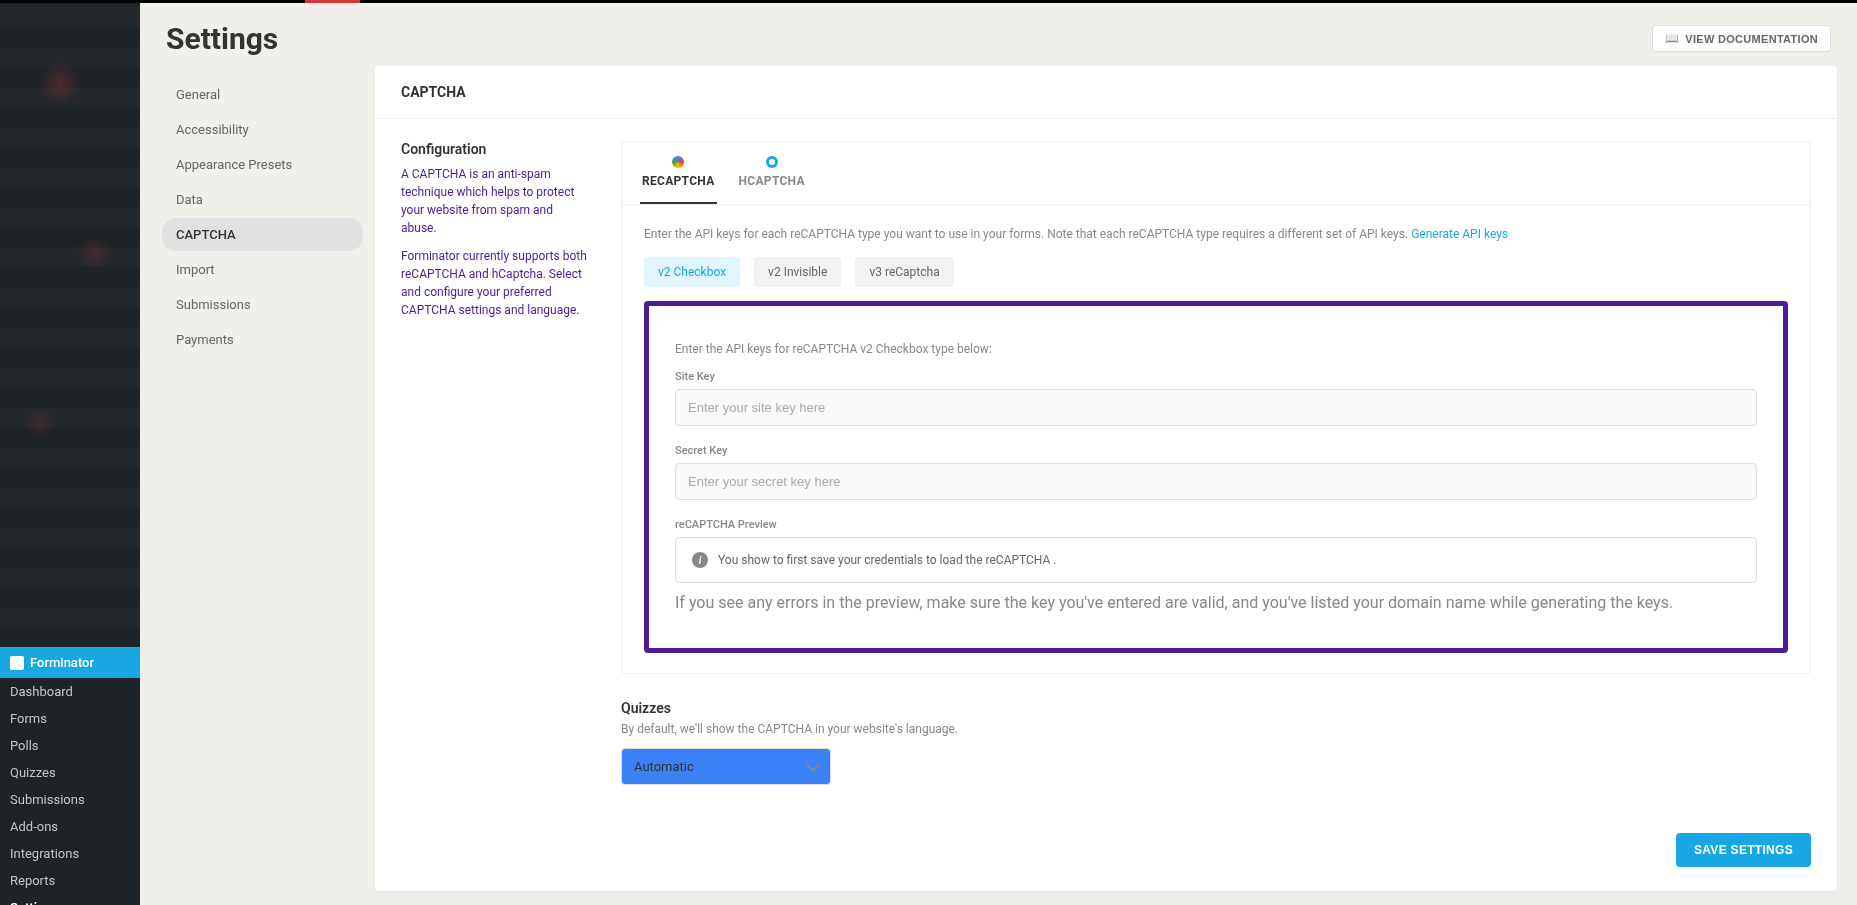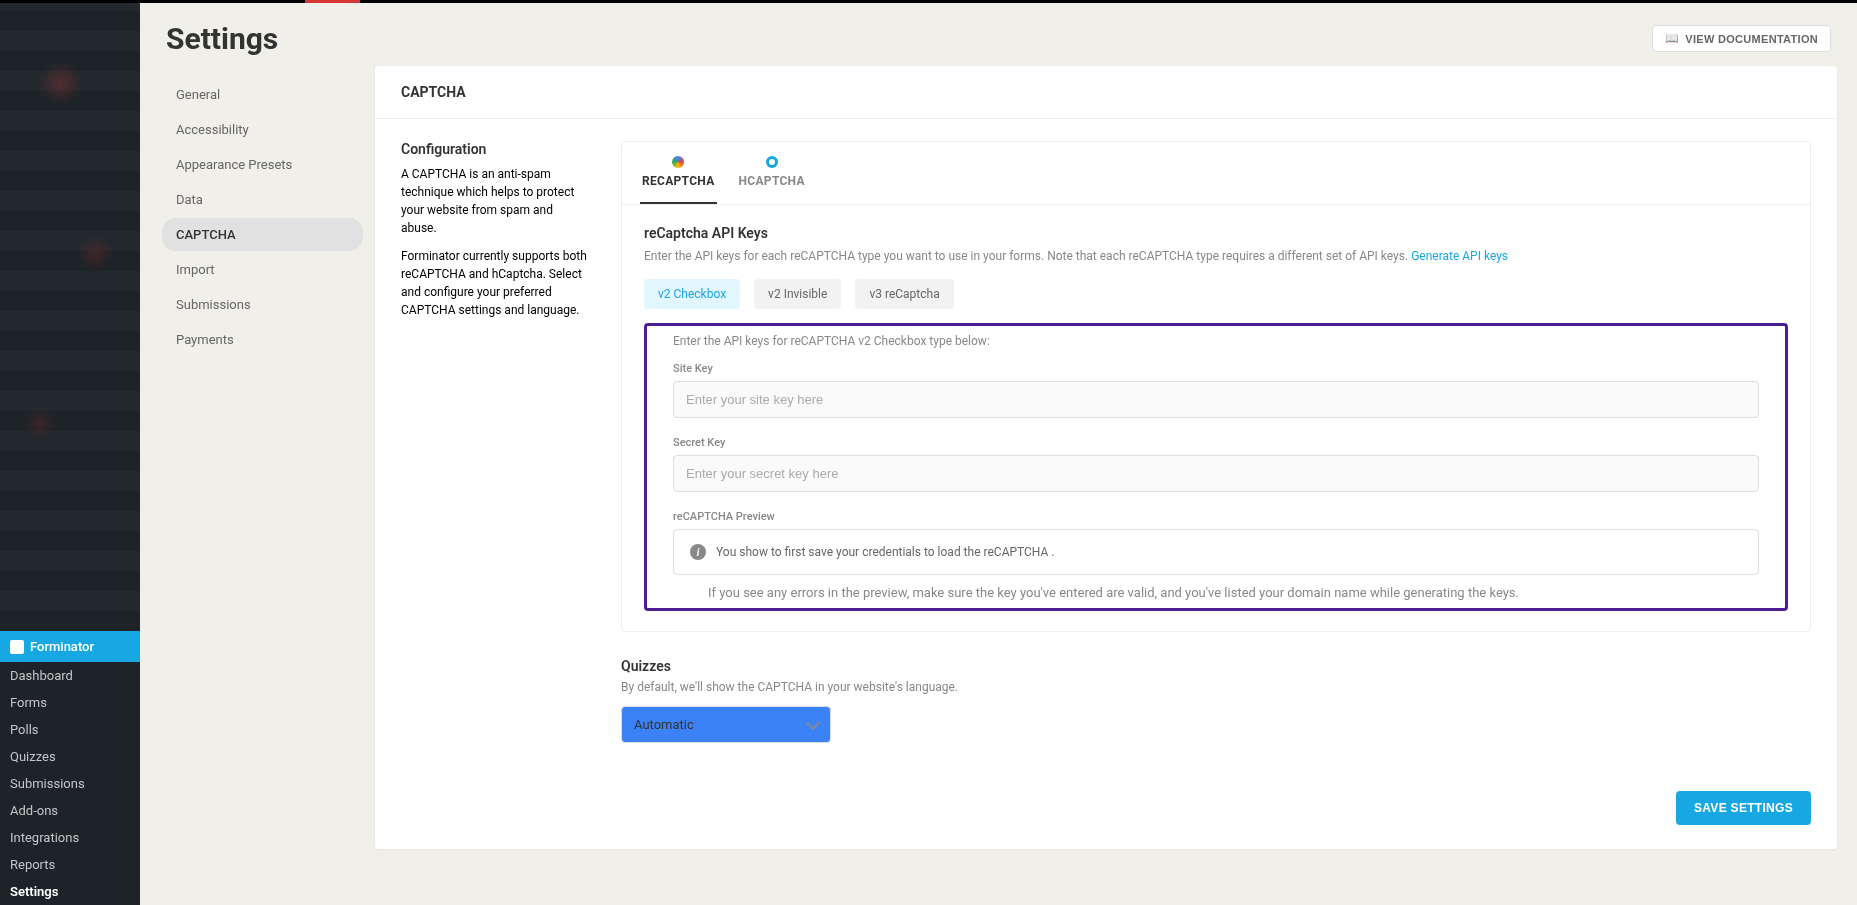--- a/index.html
+++ b/index.html
@@ -36,47 +36,47 @@
 .set-nav { width: 225px; padding: 12px 12px; margin-left: 10px;}
 .set-nav-item { padding: 9px 14px; color:#666; font-size:13px; border-radius: 14px; cursor:pointer; margin-bottom:2px;}
 .set-nav-item.active { background:#e1e1e1; color:#333; font-weight:500;}
 
 
 .main { flex:1; background:#fff; border-radius:4px; margin: 0 20px 0 0; box-shadow: 0 1px 3px rgba(0,0,0,0.05); padding-bottom:24px; max-width: 1470px; }
 .panel-head { padding: 18px 26px; border-bottom:1px solid #eee; font-size:14px; font-weight:700; color:#333;}
 .panel-body { display:flex; padding: 22px 26px 8px 26px; gap: 30px; }
 .conf { width: 190px; flex-shrink:0; }
 .conf h3 { font-size:14px; font-weight:600; color:#333; margin-bottom:8px;}
-.conf p { font-size:12px; color:#000000; line-height:1.5; margin-bottom:10px;}
+.conf p { font-size:12px; color:#4c1d95; line-height:1.5; margin-bottom:10px;}
 .conf-right { flex:1; border:1px solid #eee; border-radius:4px; }
 
 .captabs { display:flex; border-bottom:1px solid #eee; padding:0 18px; gap:20px;}
 .captab { padding: 14px 2px; font-size:12px; font-weight:700; color:#888; cursor:pointer; display:flex; align-items:center; gap:6px; border-bottom:2px solid transparent; letter-spacing:0.3px;flex-direction:column;}
 .captab.active { color:#333; border-bottom-color:#333;}
 .ic-rc { width:12px;height:12px;border-radius:50%;background:conic-gradient(#4285f4,#ea4335,#fbbc05,#34a853,#4285f4);display:inline-block;}
 .ic-hc { width:12px;height:12px;border-radius:50%;background:#17a8e3;display:inline-block;position:relative;}
 .ic-hc::after{content:"";position:absolute;inset:3px;background:#fff;border-radius:50%;}
 
 .section { padding: 20px 22px;}
 .section h4 { font-size:14px; font-weight:600; color:#333; margin-bottom:6px;}
 .section .desc { font-size:12px; color:#888; line-height:1.5;}
 .link { color:#17a8e3; cursor:pointer;}
 
 .rtabs { display:flex; gap:14px; margin:14px 0; }
 .rtab { padding:8px 14px; font-size:12px; background:#f2f2f2; color:#666; border-radius:4px; cursor:pointer;}
 .rtab.active { background:#e1f6ff; color:#17a8e3;}
 
-.box { border:3px solid #4c1d95; border-radius:4px; padding: 8px 26px;}
+.box { border:5px solid #4c1d95; border-radius:4px; padding: 36px 26px;}
 .hint { font-size:12px; color:#888; margin-bottom:14px;}
 .lbl { font-size:11px; color:#888; font-weight:500; margin-bottom:6px;}
 .inp { width:100%; padding:10px 12px; border:1px solid #ddd; border-radius:4px; background:#fafafa; font-size:13px; color:#333; margin-bottom:18px;}
 .inp::placeholder{color:#aaa;}
 .prev { border:1px solid #ddd; border-radius:4px; padding:14px 16px; font-size:12px; color:#666; display:flex; align-items:center; gap:10px;}
 .iinfo { width:16px;height:16px;border-radius:50%;background:#888;color:#fff;display:inline-flex;align-items:center;justify-content:center;font-size:10px;font-weight:700;font-style:italic;}
-.note { font-size:13px; color:#888; margin-top:10px;margin-left:35px;}
+.note { font-size:16px; color:#888; margin-top:10px;}
 
 .lang-sec { padding: 18px 26px 8px; }
 .lang-sec h4 { font-size:14px; font-weight:600; color:#333; margin-bottom:6px;}
 .lang-sec p { font-size:12px; color:#888; margin-bottom:12px;}
 .sel { width:210px; padding:10px 12px; border:1px solid #ddd; border-radius:4px; background:#3b82f6; font-size:13px; color:#333; display:flex; justify-content:space-between; align-items:center; cursor:pointer;}
 .chev { width:10px;height:10px;border-right:2px solid #888;border-bottom:2px solid #888;transform:rotate(45deg);margin-top:-4px;}
 
 .footer { padding: 10px 26px 0; display:flex; justify-content:flex-end; margin-top:30px;}
 .save { background:#17a8e3; color:#fff; border:none; padding:10px 18px; font-size:12px; font-weight:600; border-radius:4px; cursor:pointer; letter-spacing:0.3px;}
 </style>
@@ -143,21 +143,20 @@
                 <span class="ic-rc"></span>
                 <span>RECAPTCHA</span>
               </div>
               <div class="captab">
                 <span class="ic-hc"></span>
                 <span>HCAPTCHA</span>
               </div>
             </div>
 
             <div class="section">
-              <h4>reCaptcha API Keys</h4>
               <p class="desc">
                 <span>Enter the API keys for each reCAPTCHA type you want to use in your forms. Note that each reCAPTCHA type requires a different set of API keys. </span><span class="link">Generate API keys</span>
               </p>
 
               <div class="rtabs">
                 <div class="rtab active">v2 Checkbox</div>
                 <div class="rtab">v2 Invisible</div>
                 <div class="rtab">v3 reCaptcha</div>
               </div>
 

